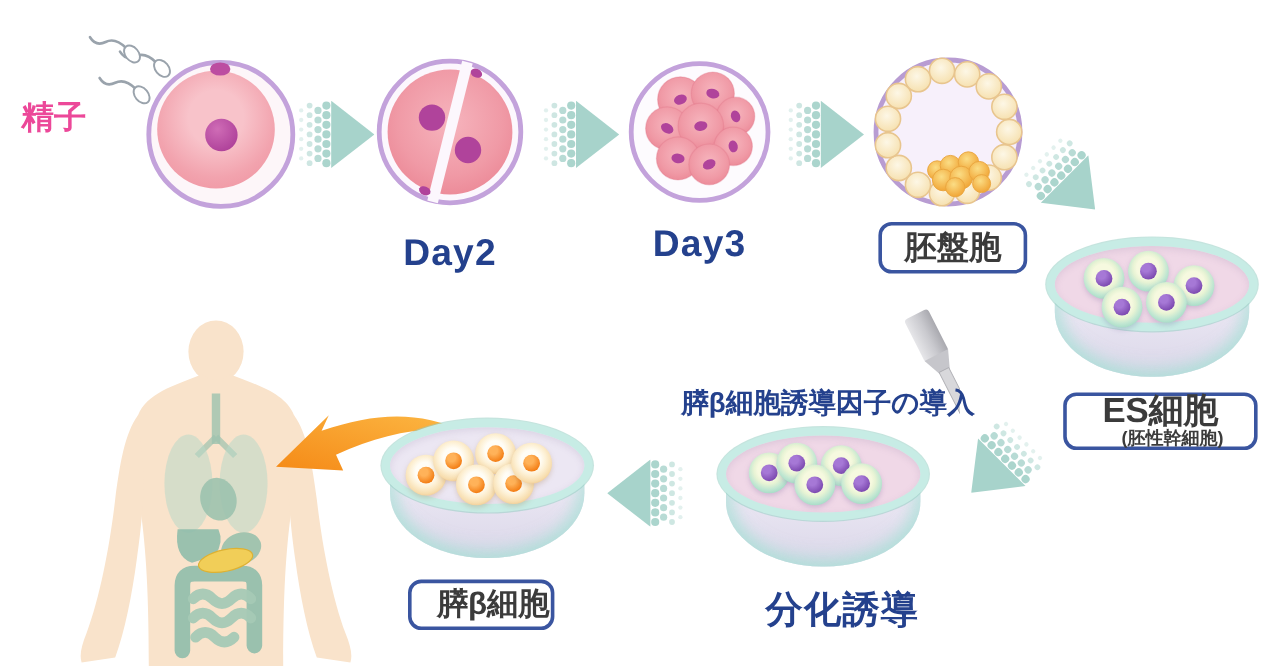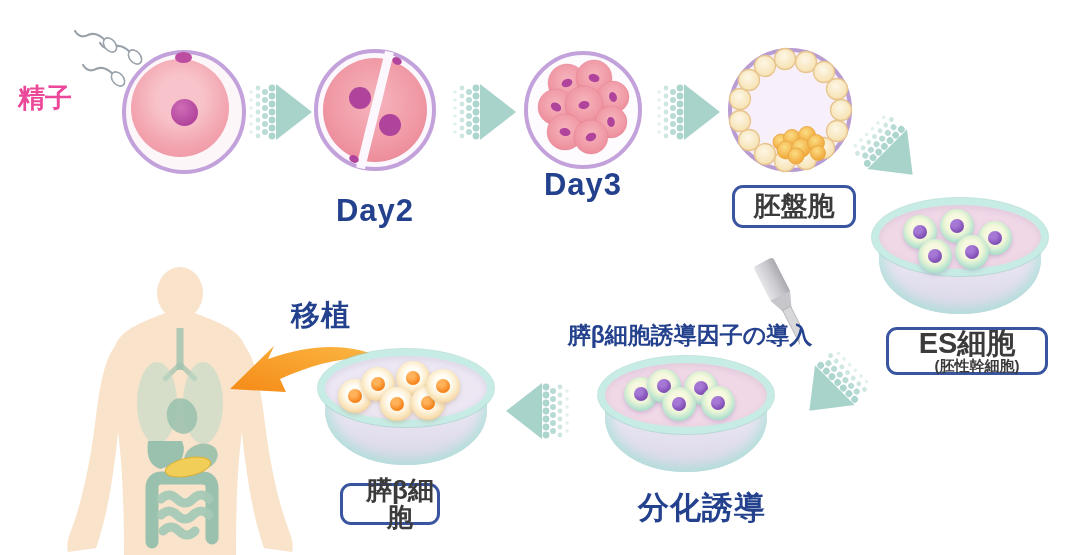--- a/index.html
+++ b/index.html
@@ -183,21 +183,21 @@
       <ellipse cx="44" cy="33" rx="5.5" ry="4" transform="rotate(-20 44 33)"></ellipse>
       <ellipse cx="71" cy="28" rx="5.5" ry="4" transform="rotate(15 71 28)"></ellipse>
       <ellipse cx="90" cy="47" rx="5" ry="3.8" transform="rotate(70 90 47)"></ellipse>
       <ellipse cx="33" cy="57" rx="5.5" ry="4" transform="rotate(30 33 57)"></ellipse>
       <ellipse cx="61" cy="55" rx="5.5" ry="4" transform="rotate(-10 61 55)"></ellipse>
       <ellipse cx="88" cy="72" rx="5" ry="3.8" transform="rotate(80 88 72)"></ellipse>
       <ellipse cx="42" cy="82" rx="5.5" ry="4" transform="rotate(10 42 82)"></ellipse>
       <ellipse cx="68" cy="87" rx="5.5" ry="4" transform="rotate(-25 68 87)"></ellipse>
     </g>
   </svg>
-  <div class="abs flow-text" style="left:523px;top:167px;width:120px;font-size:31px;">Day3</div>
+  <div class="abs flow-text" style="left:523px;top:185px;width:120px;font-size:31px;">Day3</div>
 
   <svg class="abs" style="left:656px;top:84px;" width="64" height="56" viewBox="0 0 64 56">
       <use href="#arrow-shape"></use>
     </svg>
 
   <svg class="abs" style="left:726px;top:46px;" width="128" height="128" viewBox="0 0 128 128">
     <circle cx="64" cy="64" r="60" fill="#f7f0fb" stroke="#b89cd2" stroke-width="4"></circle>
     <g fill="url(#trophoGrad)" stroke="#e8c58e" stroke-width="1.3">
       <circle cx="115" cy="64" r="10.5"></circle>
         <circle cx="111" cy="85" r="10.5"></circle>
@@ -316,21 +316,20 @@
       <ellipse cx="141" cy="191" rx="17" ry="13" fill="#98c0ac" opacity="0.9" transform="rotate(-18 141 191)"></ellipse>
       <path d="M 92 276 L 92 222 Q 92 212 102 212 L 142 212 Q 152 212 152 222 L 152 272" fill="none" stroke="#8fbcab" stroke-width="13" stroke-linecap="round" opacity="0.9"></path>
       <path d="M 101 233 q 8 -8 16 0 t 16 0 t 16 0 M 101 249 q 8 -8 16 0 t 16 0 t 16 0 M 103 265 q 8 -8 16 0 t 16 0" fill="none" stroke="#a5c9b5" stroke-width="9" stroke-linecap="round" opacity="0.95"></path>
       <ellipse cx="128" cy="201" rx="23" ry="9" fill="#f1ce58" stroke="#ddb133" stroke-width="1" transform="rotate(-12 128 201)"></ellipse>
     </g>
   </svg>
 
   <svg class="abs" style="left:218px;top:334px;" width="180" height="72" viewBox="0 0 180 72">
     <path d="M 170 26 C 130 8, 95 10, 50 25 L 56 12 L 12 55 L 68 58 L 62 45 C 100 28, 135 20, 170 26 Z" fill="url(#orangeArrow)"></path>
   </svg>
-  <div class="abs flow-text" style="left:266px;top:296px;width:110px;font-size:29px;">移植</div>
 
   <div class="dish" style="left:318px;top:349px;">
     <div class="dish-body"></div>
     <div class="dish-rim medium-lav"></div>
     <div class="cell beta-cell" style="left:20px;top:30px;">
         <div class="nucleus"></div>
       </div>
     <div class="cell beta-cell" style="left:43px;top:18px;">
         <div class="nucleus"></div>
       </div>
@@ -340,17 +339,17 @@
     <div class="cell beta-cell" style="left:62px;top:38px;">
         <div class="nucleus"></div>
       </div>
     <div class="cell beta-cell" style="left:93px;top:37px;">
         <div class="nucleus"></div>
       </div>
     <div class="cell beta-cell" style="left:108px;top:20px;">
         <div class="nucleus"></div>
       </div>
   </div>
-  <div class="label-box" style="left:340px;top:483px;width:100px;height:42px;font-size:26px;padding-left:20px;">
+  <div class="label-box" style="left:340px;top:483px;width:122px;height:42px;font-size:26px;padding-left:20px;">
     <span>膵β細胞</span>
   </div>
 
 </div>
 
 </body></html>

